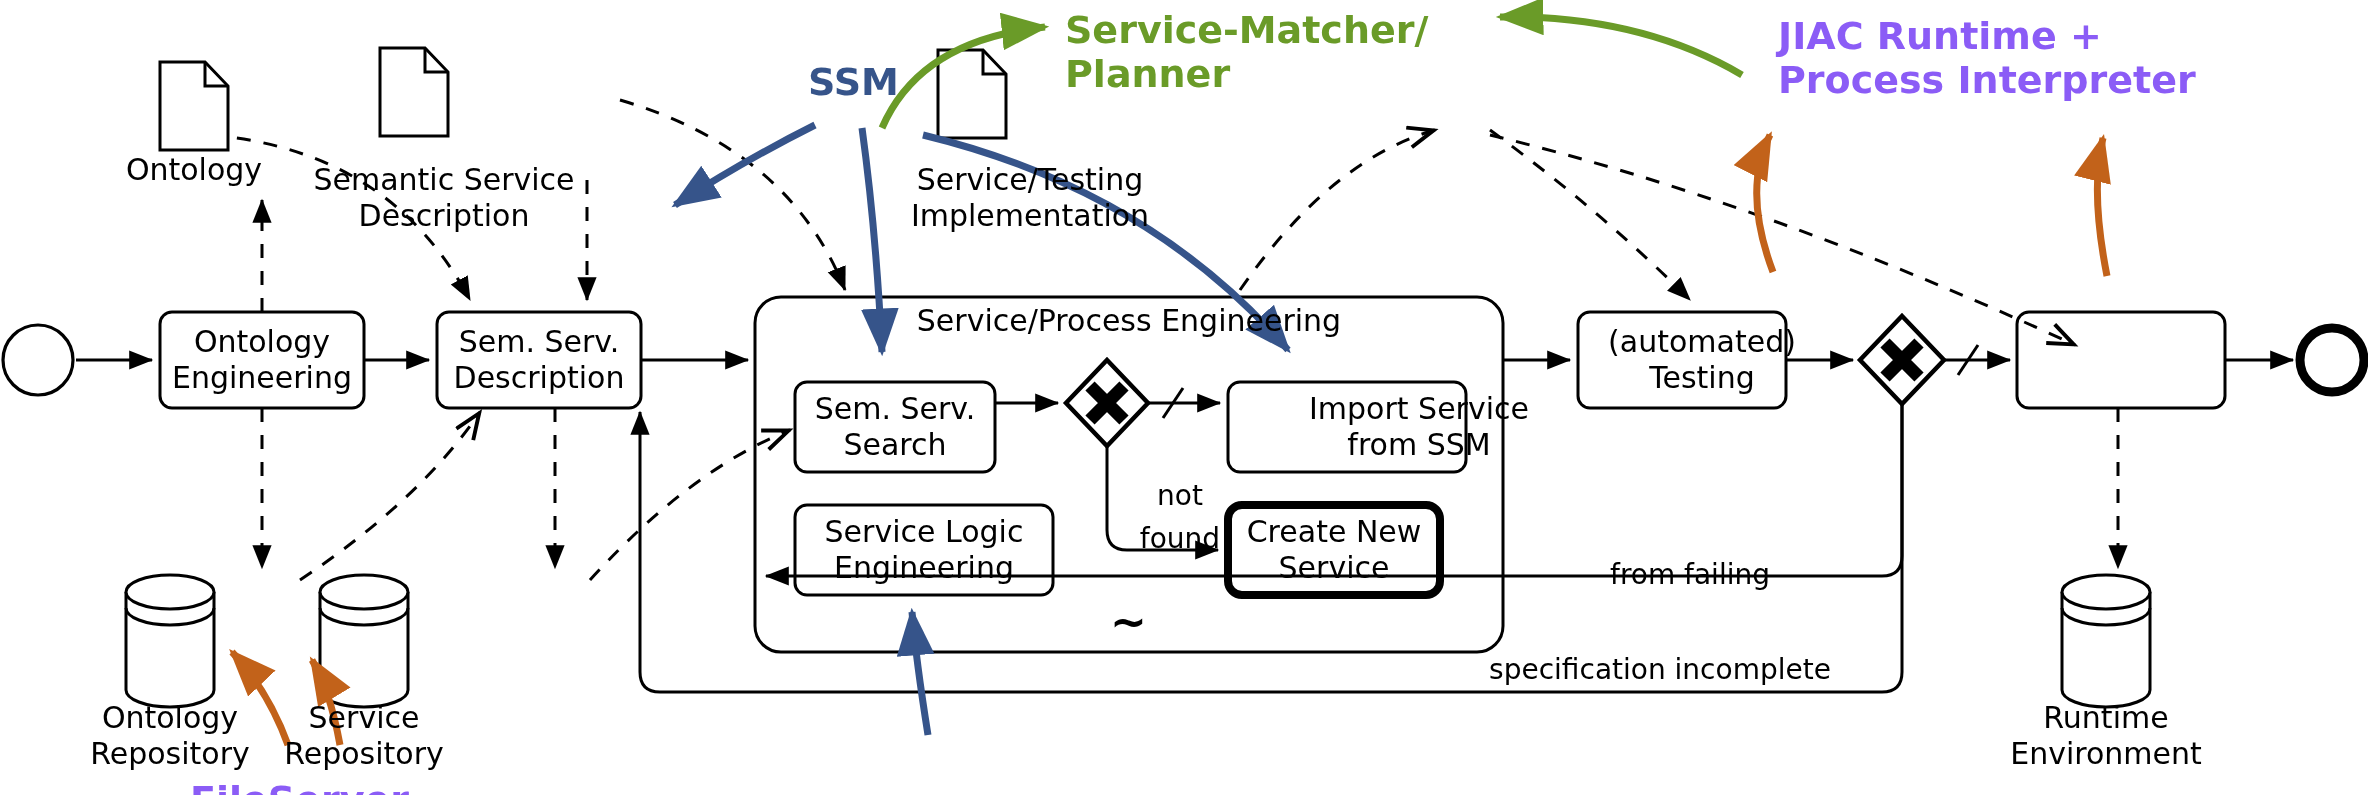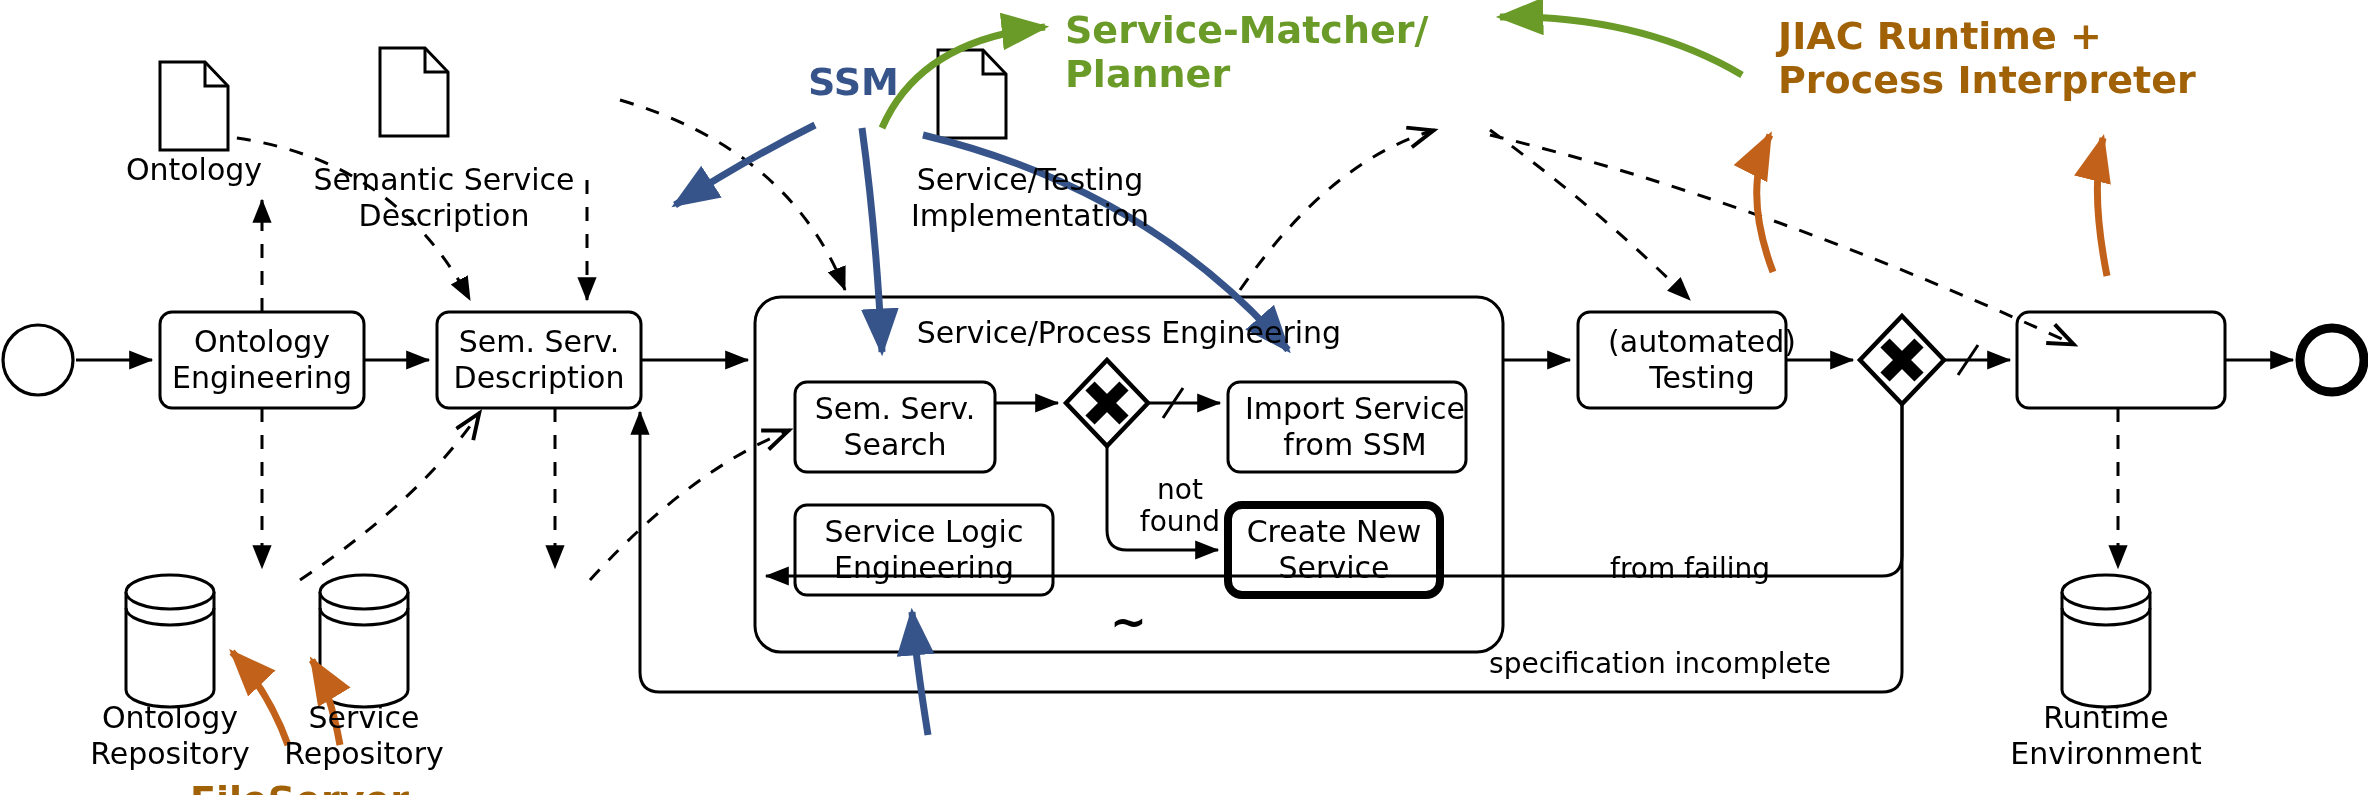--- a/index.html
+++ b/index.html
@@ -39,43 +39,42 @@
     font-size: 30px;
     line-height: 36px;
     font-family: "DejaVu Sans", sans-serif;
     white-space: pre-line;
   }
   .flow-label {
     position: absolute;
     text-align: center;
     color: #000000;
     font-size: 28px;
-    line-height: 32px;
+    line-height: 43px;
     font-family: "DejaVu Sans", sans-serif;
     white-space: pre-line;
   }
   .pool-title {
     position: absolute;
     text-align: center;
     color: #000000;
     font-size: 30px;
     font-family: "DejaVu Sans", sans-serif;
-    margin-top: 12px;
   }
   .annot {
     position: absolute;
     font-weight: bold;
     font-size: 38px;
     line-height: 44px;
     font-family: "DejaVu Sans", sans-serif;
     white-space: pre-line;
   }
   .annot.green  { color: #6a9b28; }
   .annot.blue   { color: #36548a; }
-  .annot.orange { color: #a16207; }
+  .annot.orange { color: #8b5cf6; }
   .tilde {
     position: absolute;
     font-size: 44px;
     font-weight: bold;
     color: #000000;
     font-family: "DejaVu Sans", sans-serif;
     line-height: 1;
   }
 </style>
 </head>
@@ -262,21 +261,21 @@
 Environment</div>
 
   <div class="node-label" style="left:160px; top:324px; width:204px;">Ontology
 Engineering</div>
   <div class="node-label" style="left:437px; top:324px; width:204px;">Sem. Serv.
 Description</div>
   <div class="node-label" style="left:795px; top:391px; width:200px;">Sem. Serv.
 Search</div>
   <div class="node-label" style="left:795px; top:514px; width:258px;">Service Logic
 Engineering</div>
-  <div class="node-label" style="left:1228px; top:391px; width:238px;padding-left:8px;">Import Service
+  <div class="node-label" style="left:1292px; top:391px; width:238px;padding-left:8px;">Import Service
 from SSM</div>
   <div class="node-label" style="left:1228px; top:514px; width:212px;">Create New
 Service</div>
   <div class="node-label" style="left:1578px; top:324px; width:248px;">(automated)
 Testing</div>
 
   <div class="pool-title" style="left:889px; top:303px; width:480px;">Service/Process Engineering</div>
 
   <div class="tilde" style="left:1110px; top:600px;">~</div>
 

